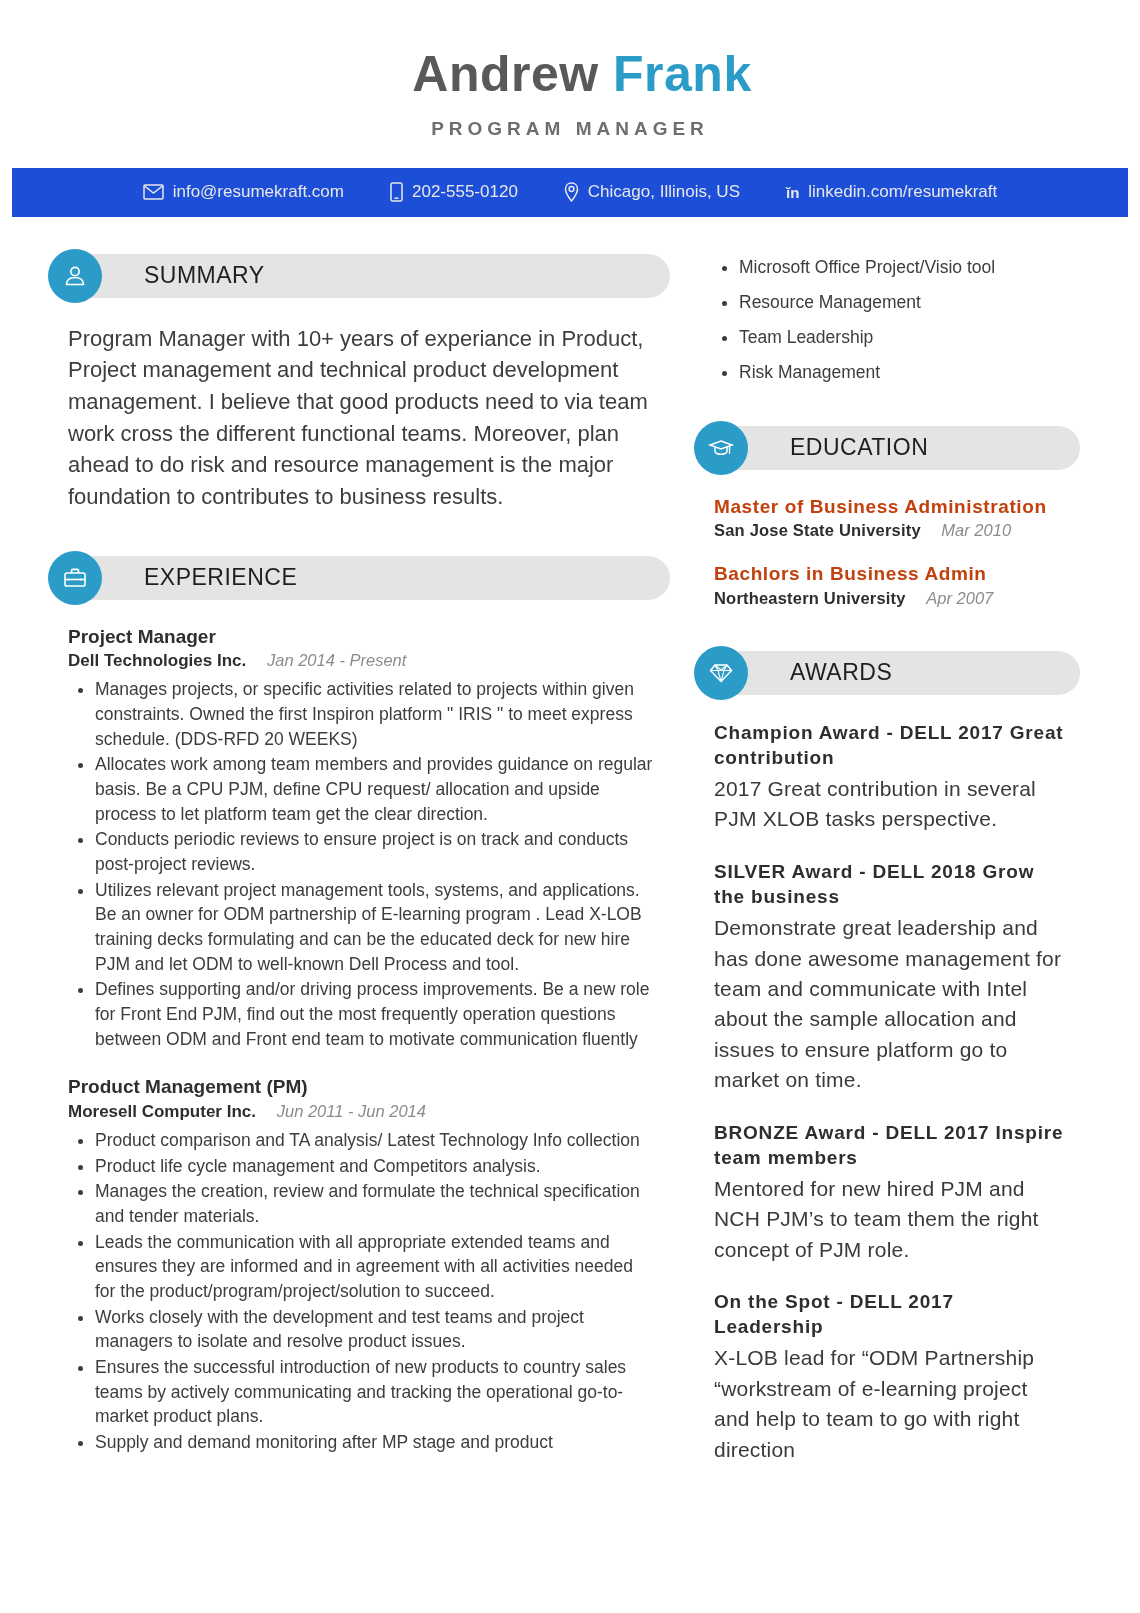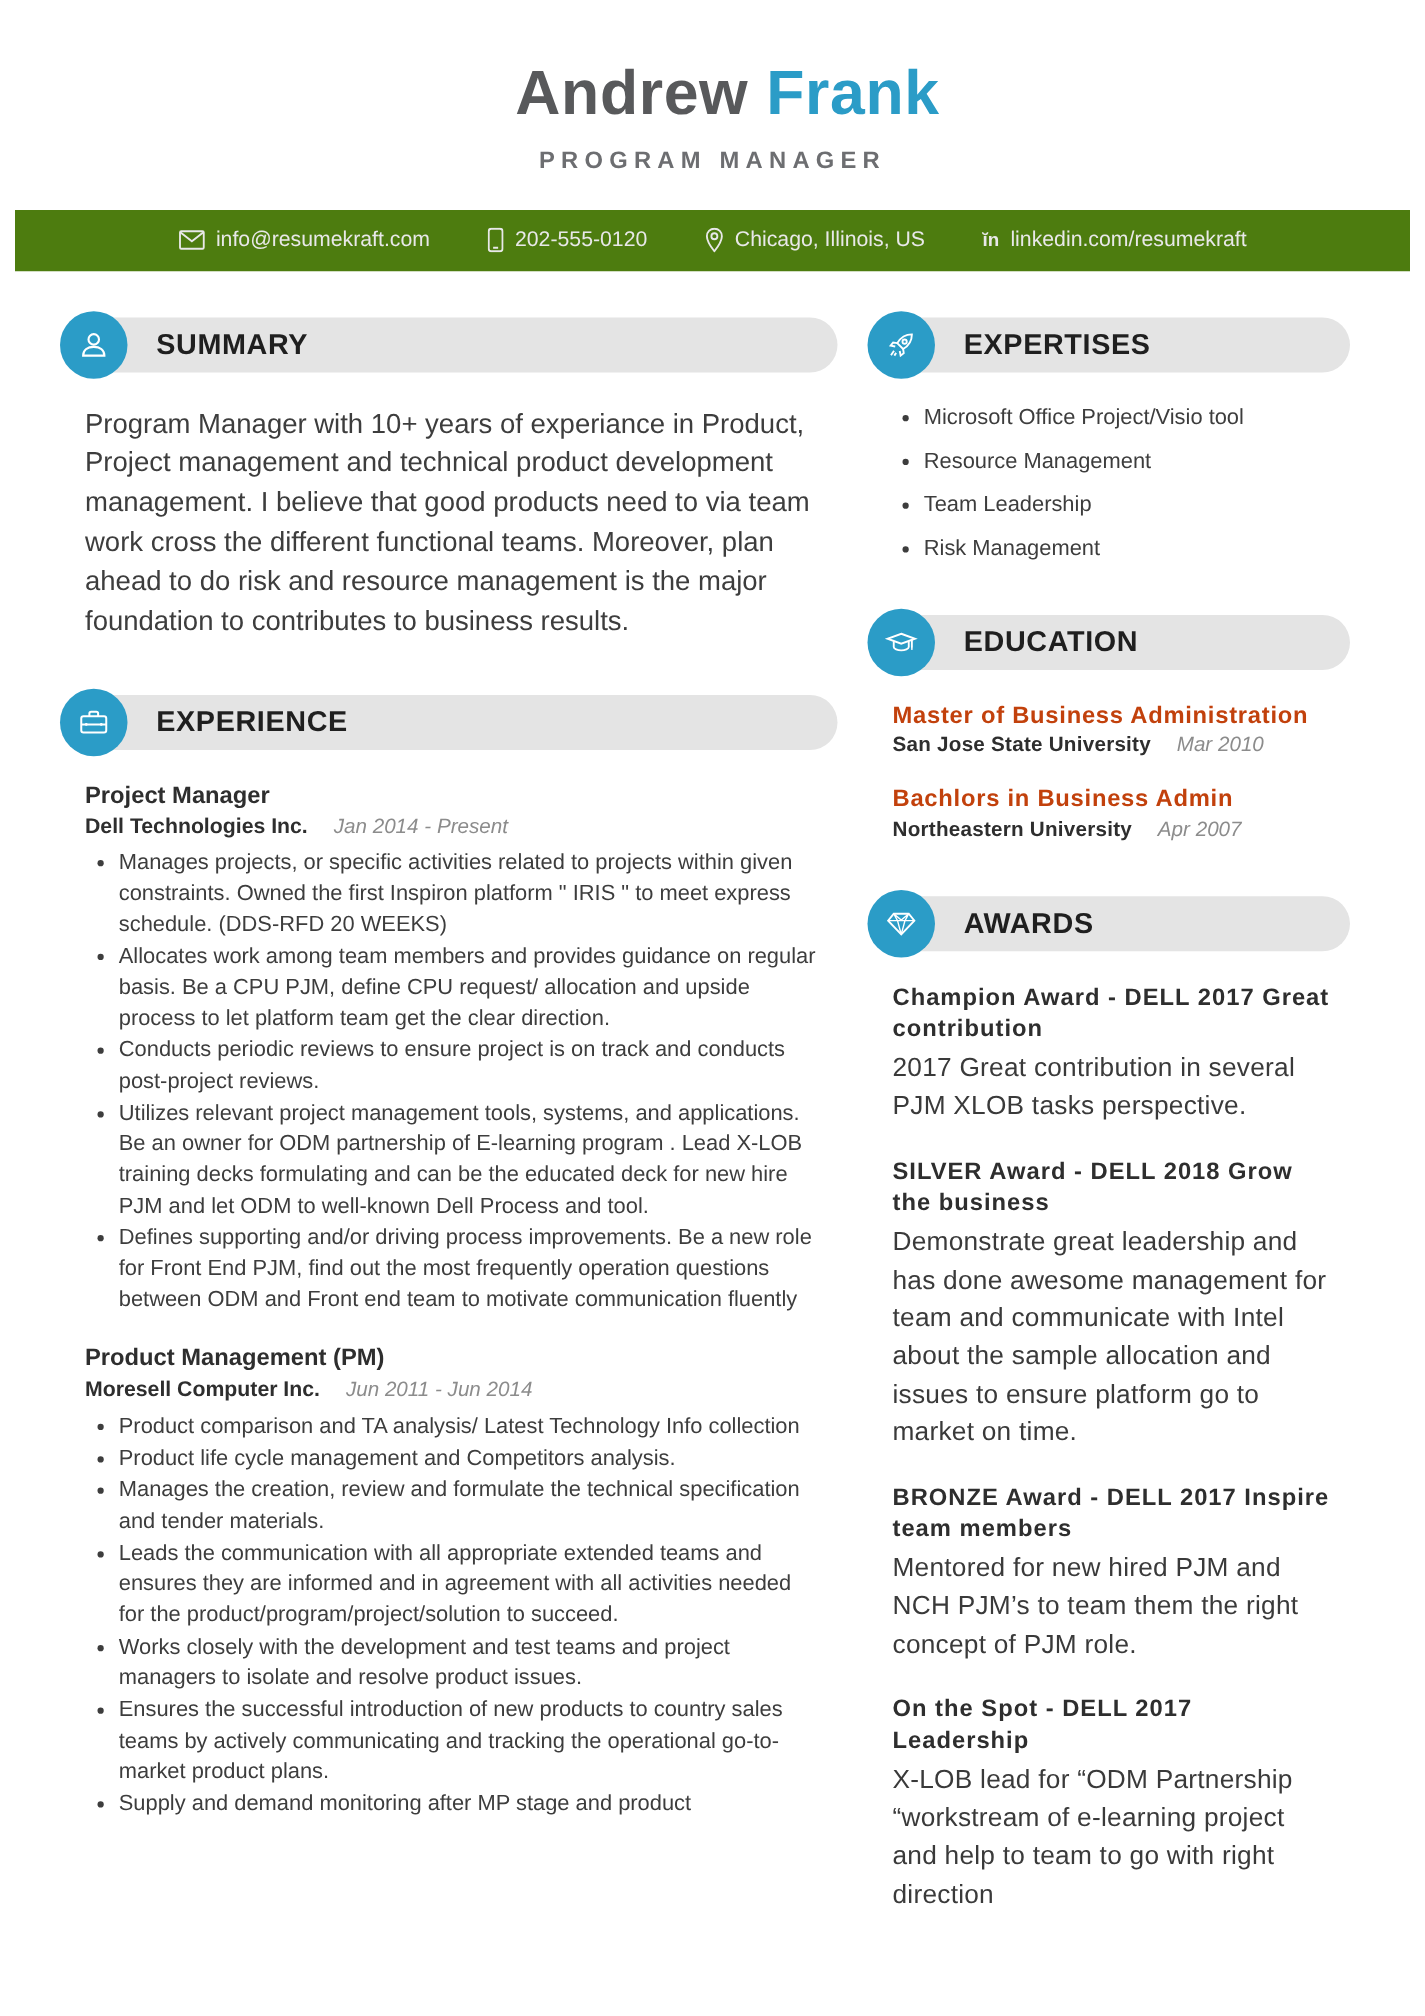--- a/index.html
+++ b/index.html
@@ -23,21 +23,21 @@
     font-size: 19px;
     font-weight: 600;
     letter-spacing: 5px;
     color: #6d6e71;
   }
 
   
   .contact-bar {
     margin: 28px 12px 0 12px;
     height: 49px;
-    background: #4d7c0f;
+    background: #1d4ed8;
     display: flex;
     align-items: center;
     justify-content: center;
     gap: 46px;
   }
   .contact-item {
     display: flex;
     align-items: center;
     gap: 9px;
     color: #e8e8e8;
@@ -68,23 +68,23 @@
     position: absolute; left: 12px; right: -14px; top: 5px; height: 44px;
     background: #e4e4e4; border-radius: 22px;
   }
   .section-circle {
     position: absolute; left: 0; top: 0;
     width: 54px; height: 54px; border-radius: 50%;
     background: #2b9cc7;
     display: flex; align-items: center; justify-content: center;
   }
   .section-title {
-    position: absolute; left: 77px; top: 5px; height: 44px;
+    position: absolute; left: 96px; top: 5px; height: 44px;
     display: flex; align-items: center;
-    font-size: 23px; font-weight: 700; color: #1f1f1f; letter-spacing: 0.5px;
+    font-size: 23px; font-weight: 400; color: #1f1f1f; letter-spacing: 0.5px;
   }
 
   
   .summary-text { font-size: 22px; line-height: 1.44; color: #3d3d3d; }
 
   .job { margin-top: 24px; }
   .job.first { margin-top: 0; }
   .job-name { font-size: 19px; font-weight: 700; color: #2e2e2e; line-height: 1.3; }
   .job-meta { margin-top: 2px; font-size: 17px; }
   .job-company { font-weight: 700; color: #2e2e2e; }
@@ -216,33 +216,20 @@
           <li>Ensures the successful introduction of new products to country sales teams by actively communicating and tracking the operational go-to-market product plans.</li>
           <li>Supply and demand monitoring after MP stage and product</li>
         </ul>
       </div>
     </div>
   </div>
 
   <div class="col-right">
 
     <div class="section first">
-      <div class="section-header">
-        <div class="section-band"></div>
-        <div class="section-circle">
-          <svg width="26" height="26" viewBox="0 0 26 26" fill="none" stroke="#ffffff" stroke-width="1.5">
-            <path d="M21.5 4.5 C16.5 4.5 12.5 7 9.8 11.5 L14.5 16.2 C19 13.5 21.5 9.5 21.5 4.5 Z"></path>
-            <circle cx="15.7" cy="10.3" r="1.7"></circle>
-            <path d="M9.8 11.5 L6.5 11 L4.5 13.5 L8.2 14.2"></path>
-            <path d="M14.5 16.2 L15 19.5 L12.5 21.5 L11.8 17.8"></path>
-            <path d="M7.2 17.6 L4.8 21.2 M8.9 19.3 L7.5 21.5"></path>
-          </svg>
-        </div>
-        <div class="section-title">EXPERTISES</div>
-      </div>
       <ul class="expertise-list">
         <li>Microsoft Office Project/Visio tool</li>
         <li>Resource Management</li>
         <li>Team Leadership</li>
         <li>Risk Management</li>
       </ul>
     </div>
 
     <div class="section">
       <div class="section-header">

